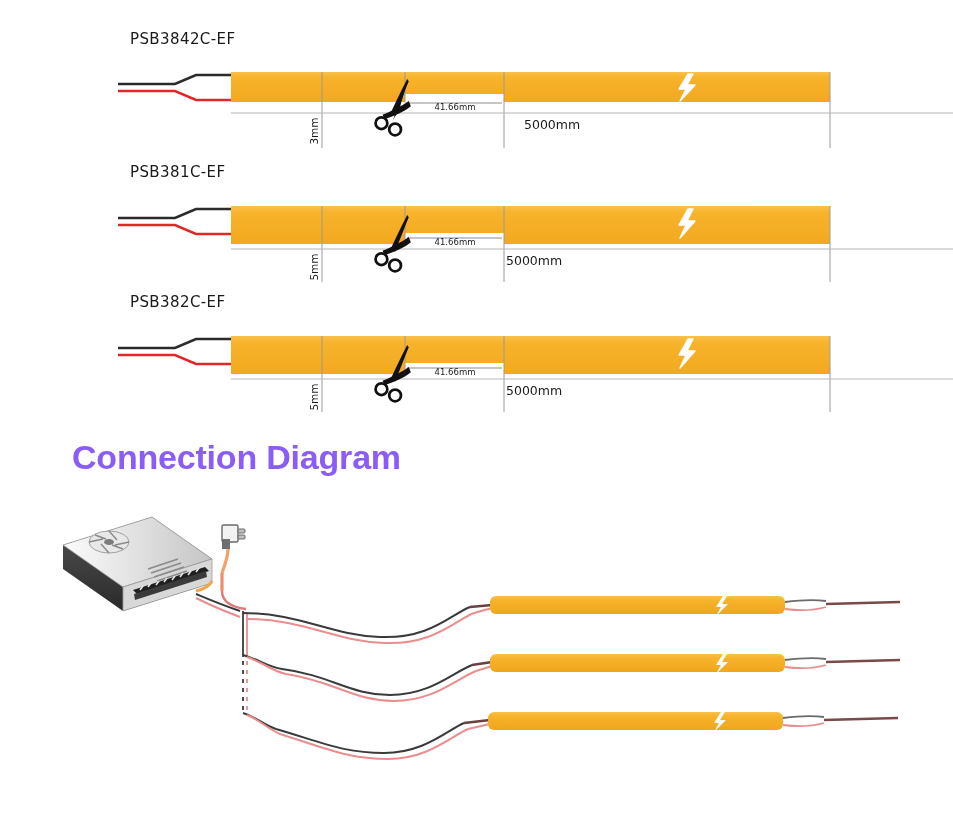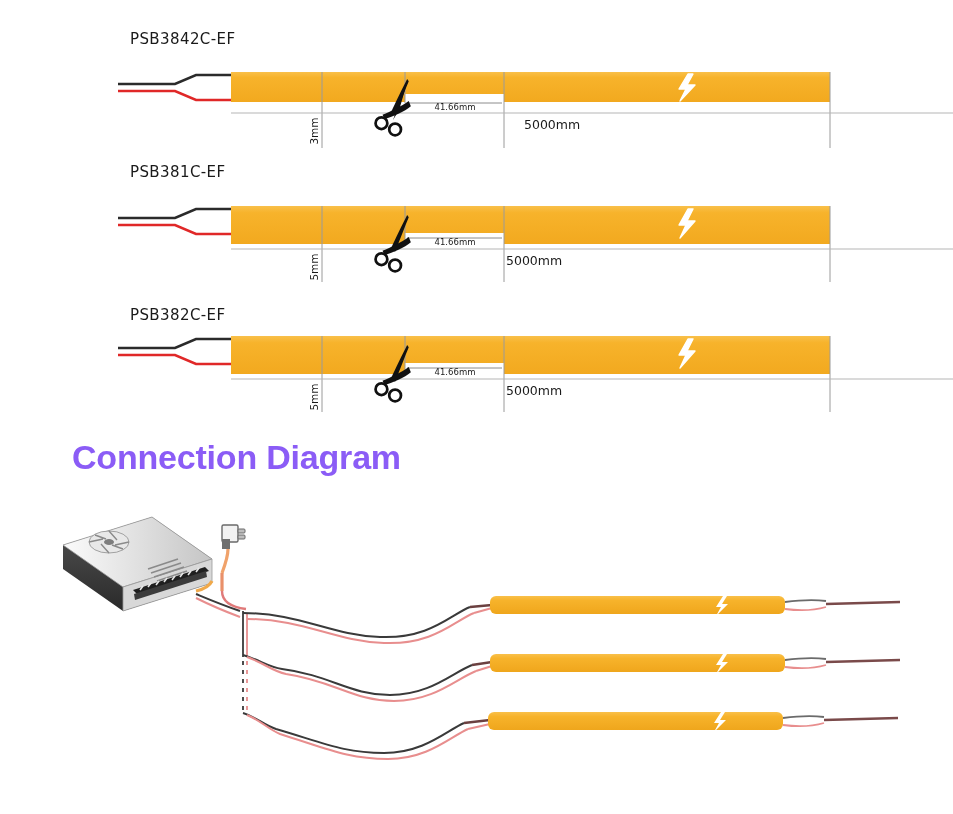--- a/index.html
+++ b/index.html
@@ -127,21 +127,21 @@
 
       <text x="318" y="137" transform="rotate(-90 318 137)" text-anchor="middle" font-family="DejaVu Sans, sans-serif" font-size="10.5" fill="#1a1a1a">5mm</text>
 
       <text x="455" y="115" text-anchor="middle" font-family="DejaVu Sans, sans-serif" font-size="8.5" fill="#1a1a1a">41.66mm</text>
 
       <text x="506" y="135" text-anchor="start" font-family="DejaVu Sans, sans-serif" font-size="12.5" fill="#1a1a1a">5000mm</text>
     </svg>
   </div>
 
   <div class="spec-row" style="top:260px;height:155px;">
-    <div class="spec-title" style="left:130px;top:46px;">PSB382C-EF</div>
+    <div class="spec-title" style="left:130px;top:33px;">PSB382C-EF</div>
 
     <svg class="spec-svg" width="953" height="155">
       <defs>
         <linearGradient id="g-strip3" x1="0" y1="0" x2="0" y2="1">
           <stop offset="0%" stop-color="#F9C04A"></stop>
           <stop offset="18%" stop-color="#F7B32B"></stop>
           <stop offset="100%" stop-color="#F2A91F"></stop>
         </linearGradient>
       </defs>
 

